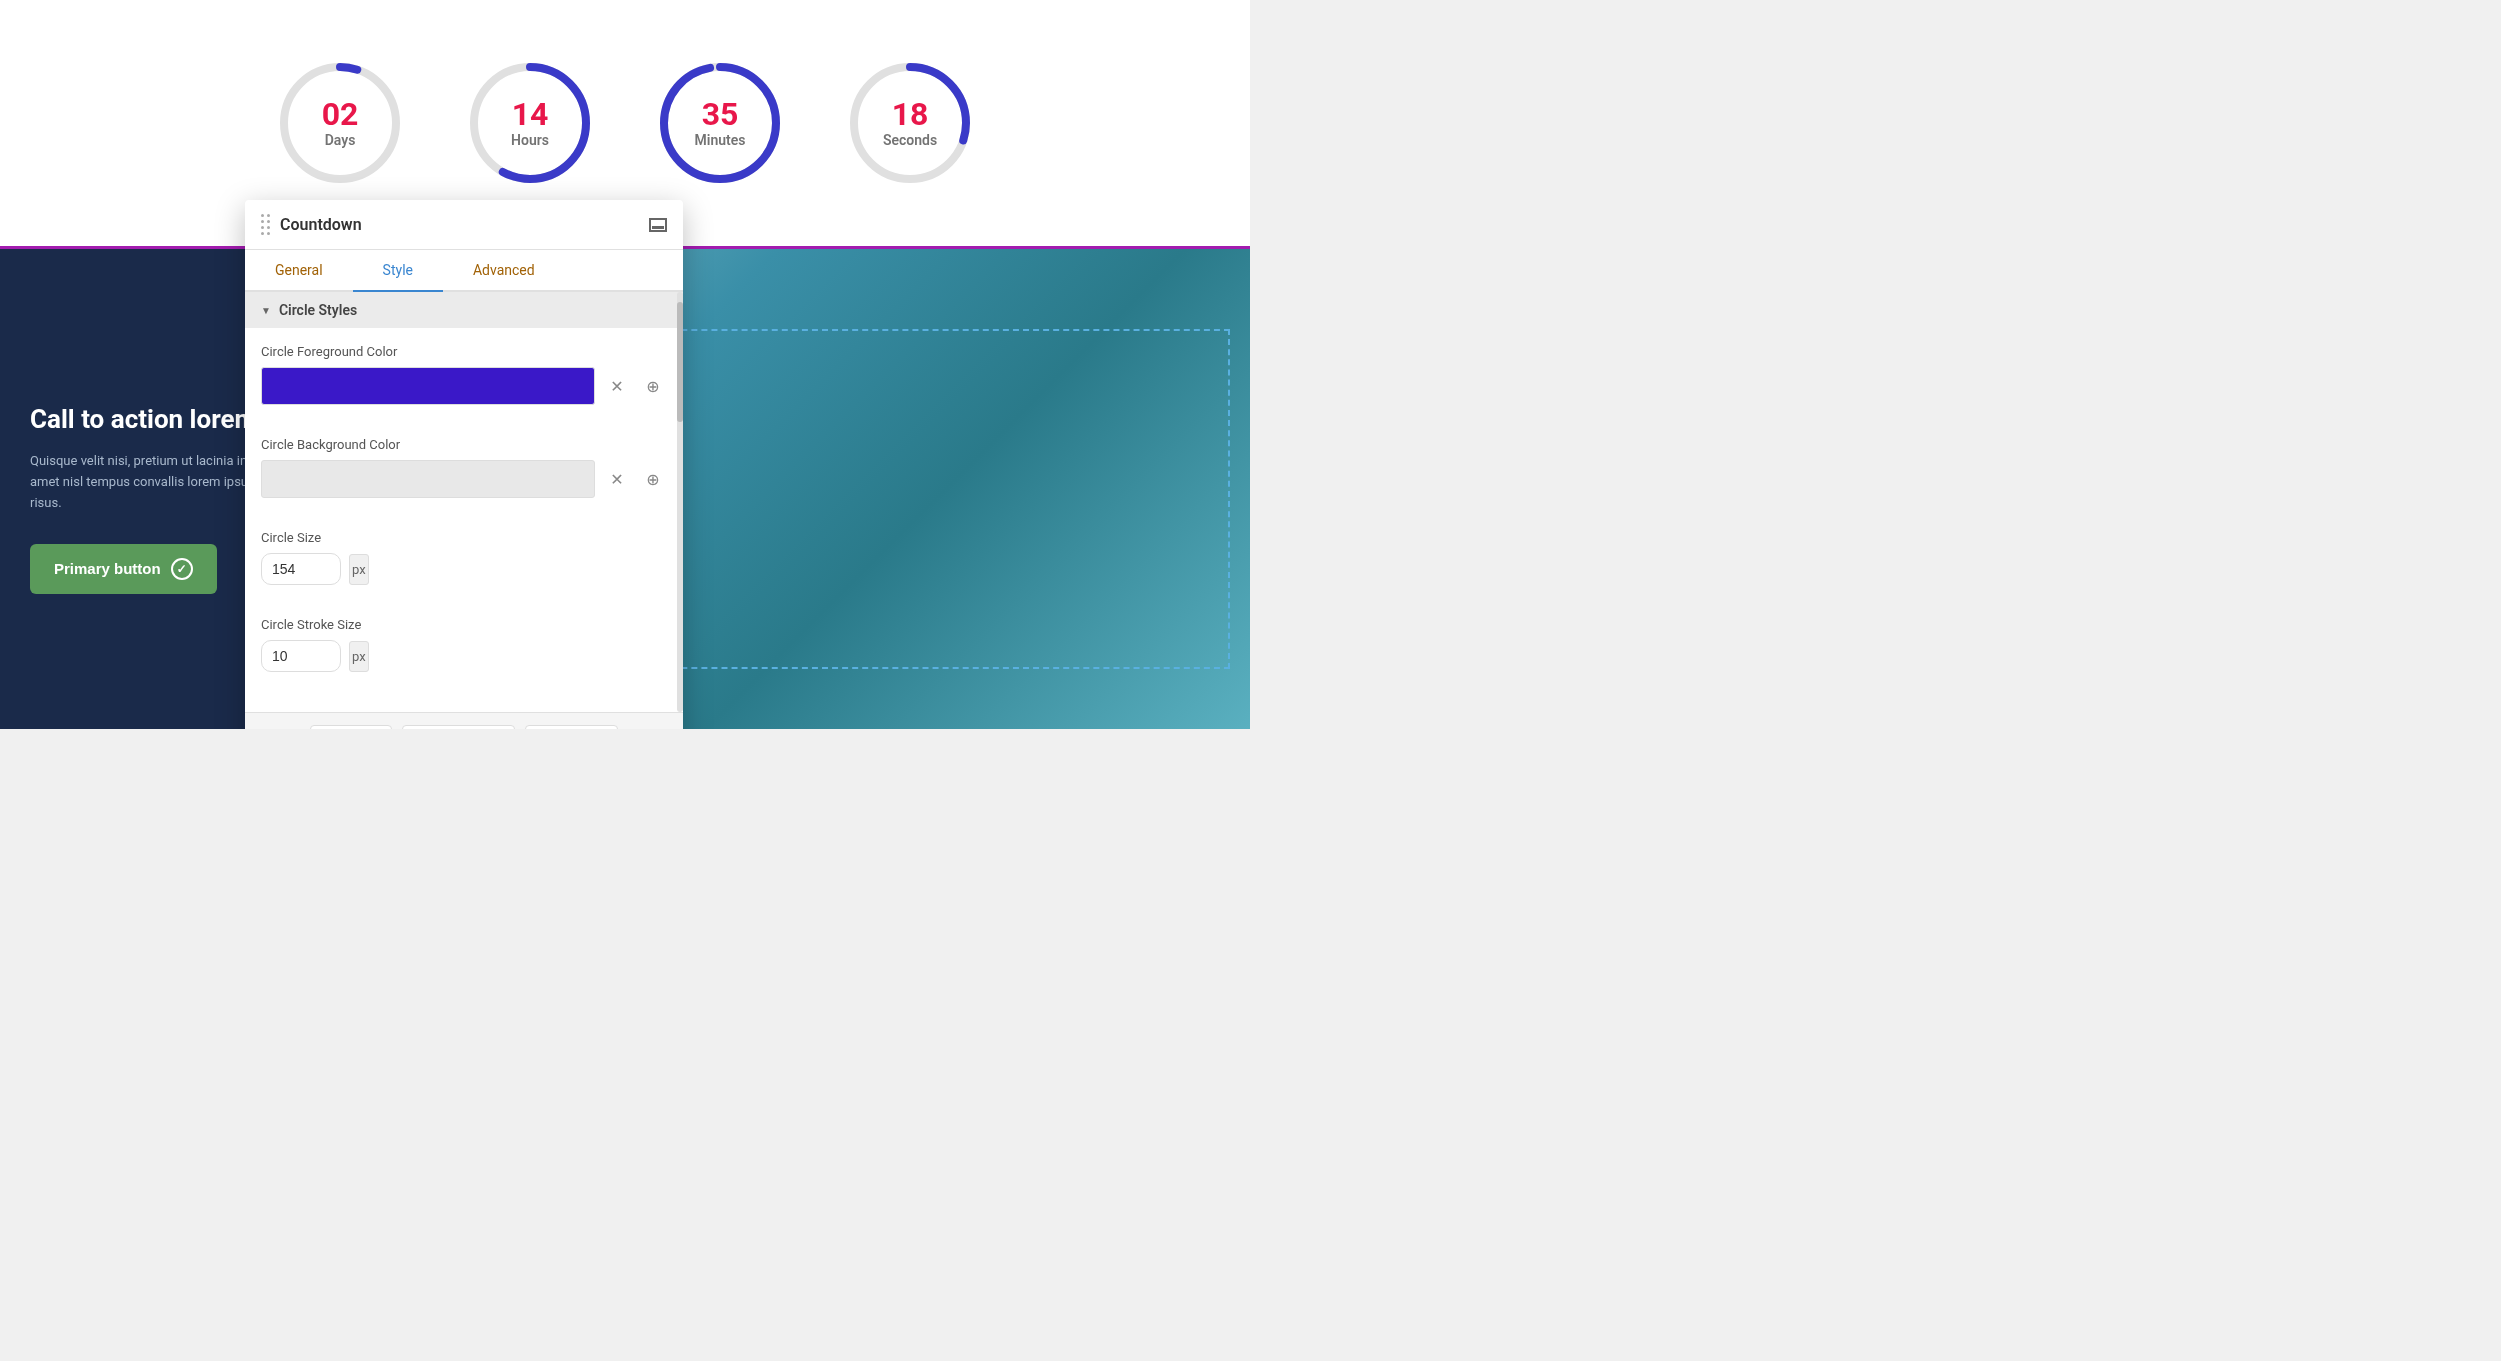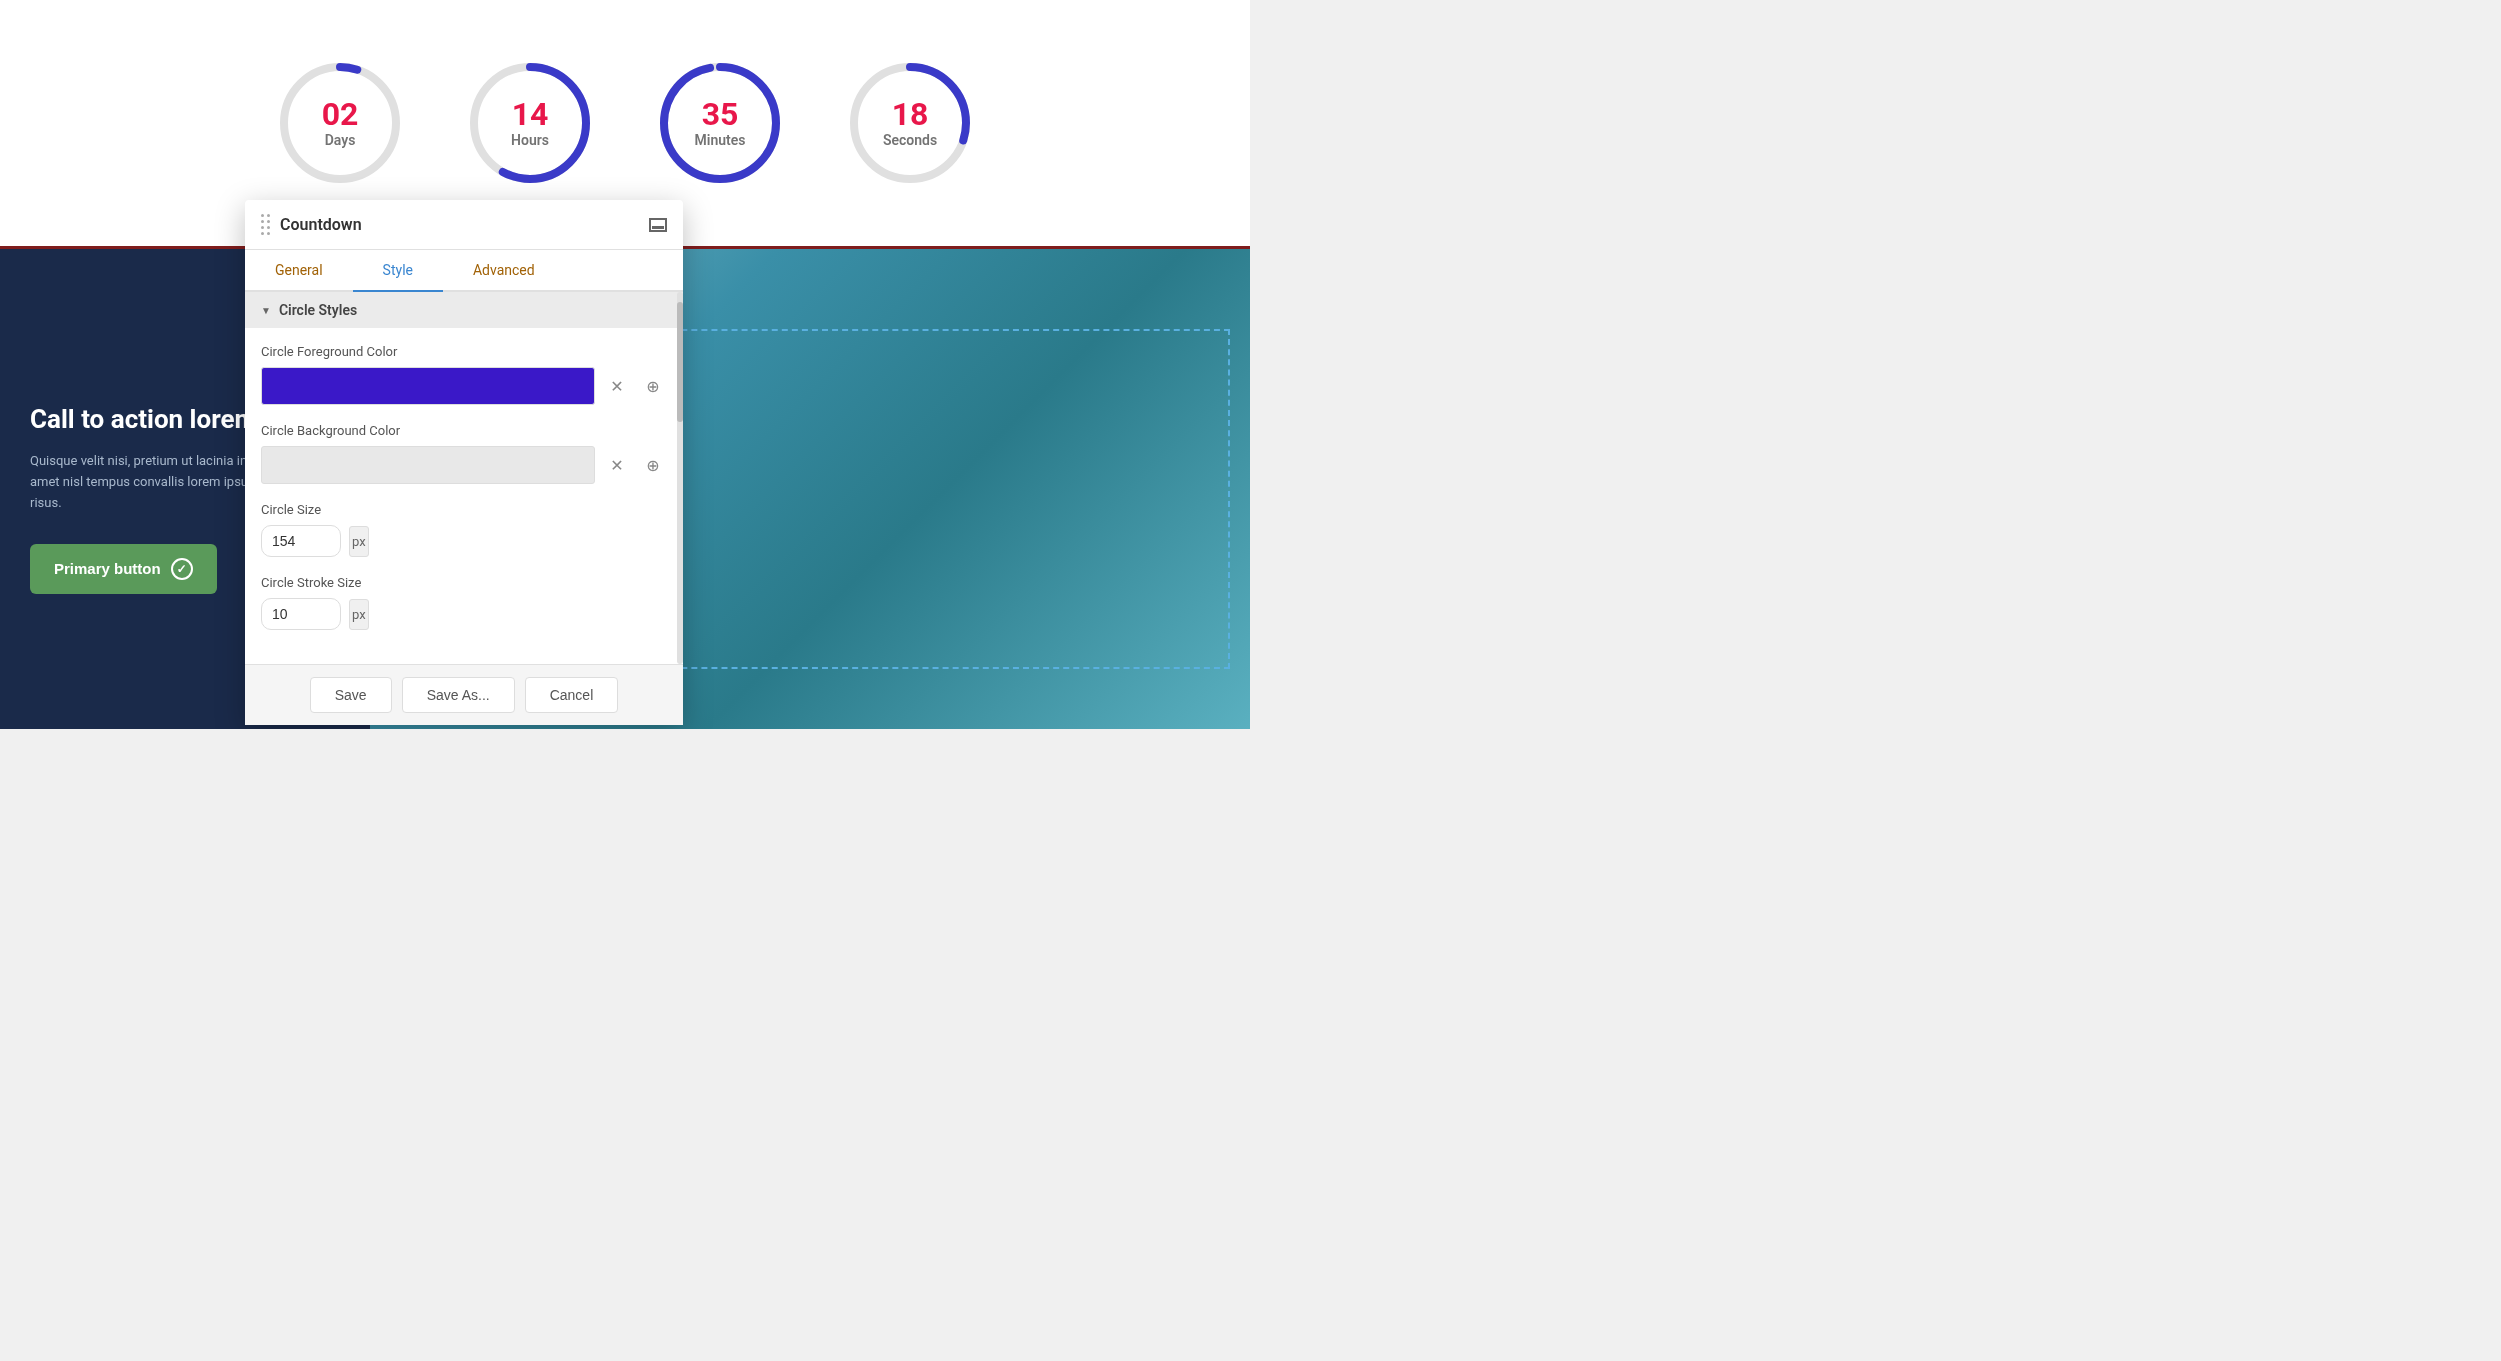--- a/index.html
+++ b/index.html
@@ -7,21 +7,21 @@
 
     
     .top-section {
       background: #ffffff;
       width: 100%;
       height: 249px;
       display: flex;
       align-items: center;
       justify-content: center;
       gap: 60px;
-      border-bottom: 3px solid #7f1d1d;
+      border-bottom: 3px solid #a21caf;
     }
 
     
     .countdown-item {
       display: flex;
       flex-direction: column;
       align-items: center;
       justify-content: center;
       position: relative;
     }
@@ -248,21 +248,21 @@
       font-size: 10px;
       color: #666;
     }
 
     .panel-content {
       padding: 16px;
       background: #ffffff;
     }
 
     .field-group {
-      margin-bottom: 18px;
+      margin-bottom: 32px;
     }
 
     .field-label {
       font-size: 13px;
       color: #555;
       margin-bottom: 8px;
     }
 
     .color-row {
       display: flex;

